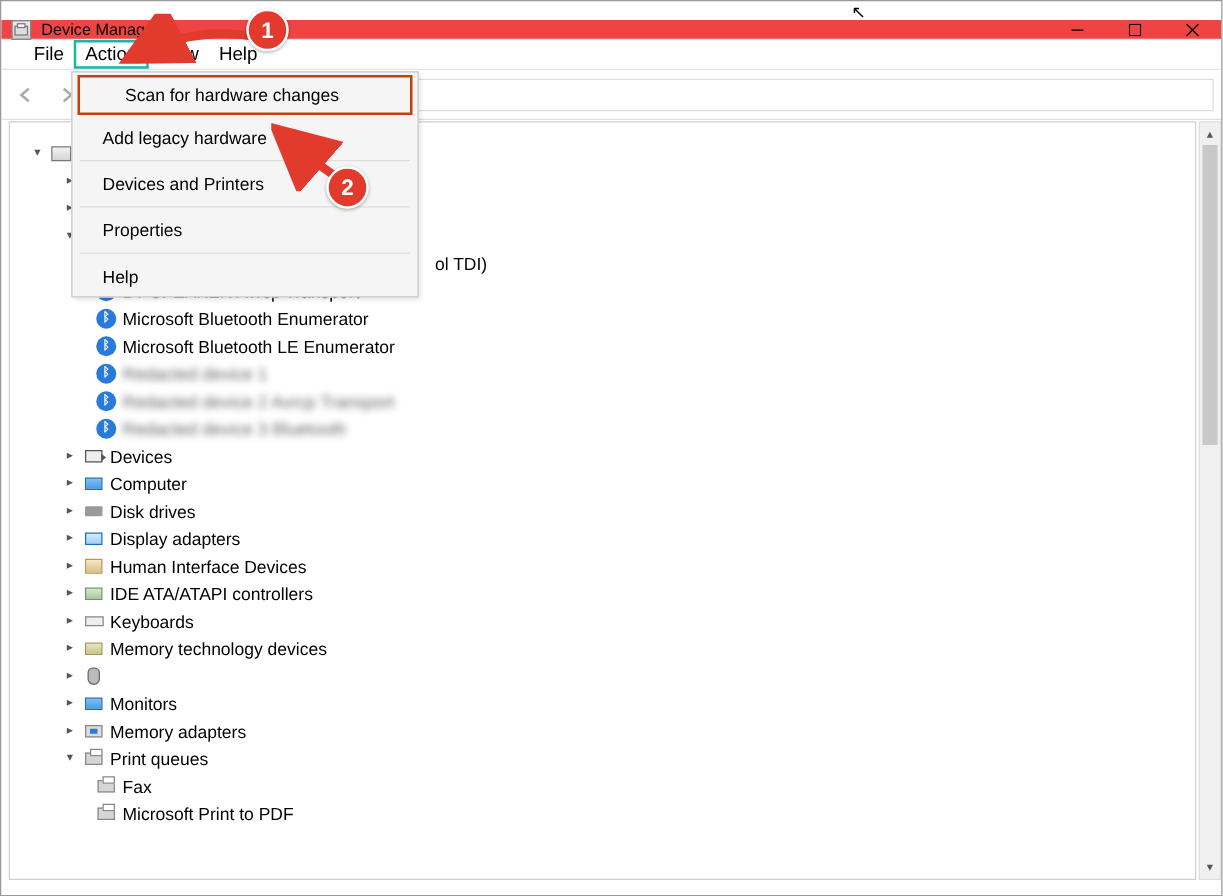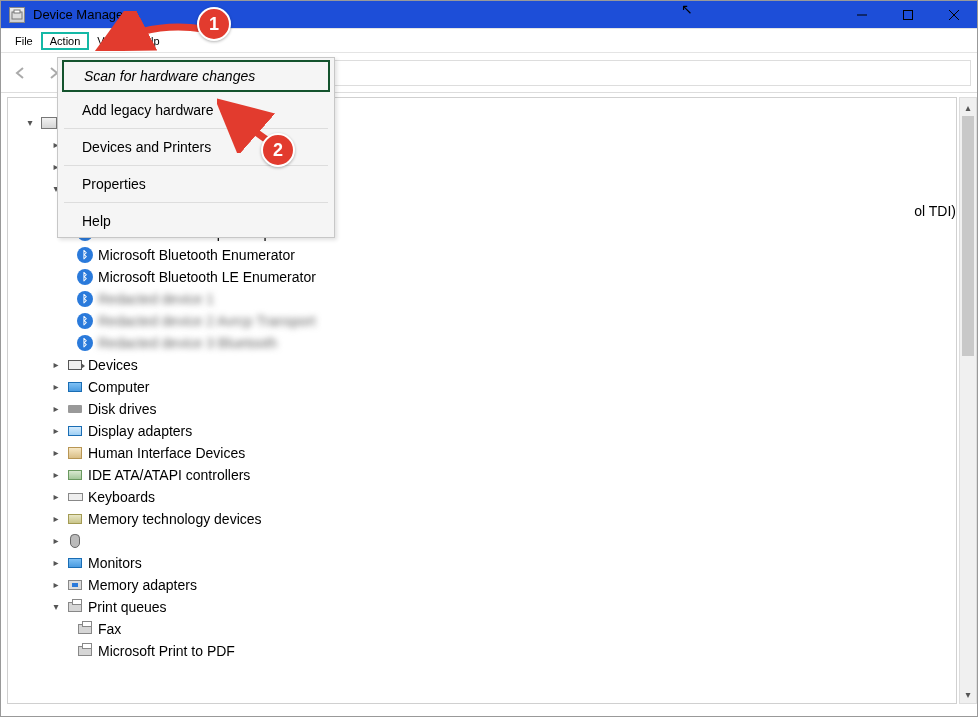--- a/index.html
+++ b/index.html
@@ -1,41 +1,41 @@
 <!DOCTYPE html>
 <html><head>
 <meta charset="utf-8">
 <style>
   * { box-sizing: border-box; margin: 0; padding: 0; font-family: "Segoe UI", Tahoma, sans-serif; }
   body { background: #ffffff; width: 978px; height: 717px; position: relative; overflow: hidden; border: 1px solid #999; }
 
   
-  .titlebar { height: 28px; display: flex; align-items: center; padding-left: 8px; background: #1d4ed8; border-bottom: 1px solid #e4e4e4; }
+  .titlebar { height: 16px; display: flex; align-items: center; padding-left: 8px; background: #ef4444; border-bottom: 1px solid #e4e4e4; margin-top: 15px; }
   .titlebar .app-icon { width: 16px; height: 16px; margin-right: 8px; background: linear-gradient(#ededed,#cfcfcf); border: 1px solid #888; display: flex; align-items: center; justify-content: center; font-size: 9px; }
   .titlebar .title { font-size: 13px; color: #000; }
   .titlebar .space { flex: 1; }
   .titlebar .winbtn { width: 46px; height: 32px; display: flex; align-items: center; justify-content: center; }
 
   
-  .menubar { height: 24px; display: flex; align-items: center; padding: 0 6px; border-bottom: 1px solid #e4e4e4; font-size: 11px; }
+  .menubar { height: 24px; display: flex; align-items: center; padding: 0 18px; border-bottom: 1px solid #e4e4e4; font-size: 15px; }
   .menubar .menuitem { padding: 2px 8px; cursor: default; }
   .menubar .menuitem.hl-red { border: 2px solid #14b8a6; padding: 1px 7px; }
 
   
   .toolbar { height: 40px; display: flex; align-items: center; padding: 0 6px; border-bottom: 1px solid #ddd; }
   .toolbarbtn { width: 28px; height: 28px; display: flex; align-items: center; justify-content: center; margin-right: 4px; color: #666; }
   .toolbarbtn.disabled { color: #bbb; }
   .toolbar .sep { width: 1px; height: 22px; background: #ccc; margin: 0 4px; }
   .toolbar .addrbox { flex: 1; height: 26px; border: 1px solid #ddd; margin-left: 6px; background: #fff; }
 
   
   .dropdown { position: absolute; left: 56px; top: 56px; width: 278px; background: #f5f5f5; border: 1px solid #c7c7c7; box-shadow: 2px 2px 4px rgba(0,0,0,.12); z-index: 30; }
   .dropdown .dditem { padding: 8px 24px; font-size: 14px; cursor: default; }
   .dropdown .ddsep { height: 1px; background: #ddd; margin: 2px 6px; }
-  .dditem.hl-red { border: 2px solid #14532d; margin: 2px 4px; padding: 6px 20px; font-style: italic; }
+  .dditem.hl-red { border: 2px solid #c2410c; margin: 2px 4px; padding: 6px 36px; }
 
   
   .tree-wrap { position: absolute; left: 6px; right: 20px; top: 96px; bottom: 12px; border: 1px solid #d0d0d0; background: #fff; overflow: hidden; }
   .tree { padding-top: 14px; font-size: 14px; line-height: 22px; }
   .row { display: flex; align-items: center; height: 22px; white-space: nowrap; }
   .exp { width: 16px; height: 16px; display: flex; align-items: center; justify-content: center; color: #555; font-size: 10px; margin-right: 2px; }
   .icn { width: 18px; height: 18px; margin-right: 4px; display: inline-flex; align-items: center; justify-content: center; }
   .lvl0 { padding-left: 14px; }
   .lvl1 { padding-left: 40px; }
   .lvl2 { padding-left: 68px; }
@@ -168,21 +168,21 @@
     <div class="row lvl1">
         <span class="exp">▸</span>
       </div>
     <div class="row lvl1">
         <span class="exp">▸</span>
       </div>
     <div class="row lvl1">
         <span class="exp">▾</span>
       </div>
 
-    <div class="row lvl2" style="padding-left:340px;justify-content:flex-end;">
+    <div class="row lvl2" style="padding-left:340px;">
       <span>ol TDI)</span>
     </div>
 
     <div class="row lvl2">
       <span class="icn">
           <span class="bt-icon">ᛒ</span>
         </span>
       <span>BT-SPEAKER Avrcp Transport</span>
     </div>
     <div class="row lvl2">

